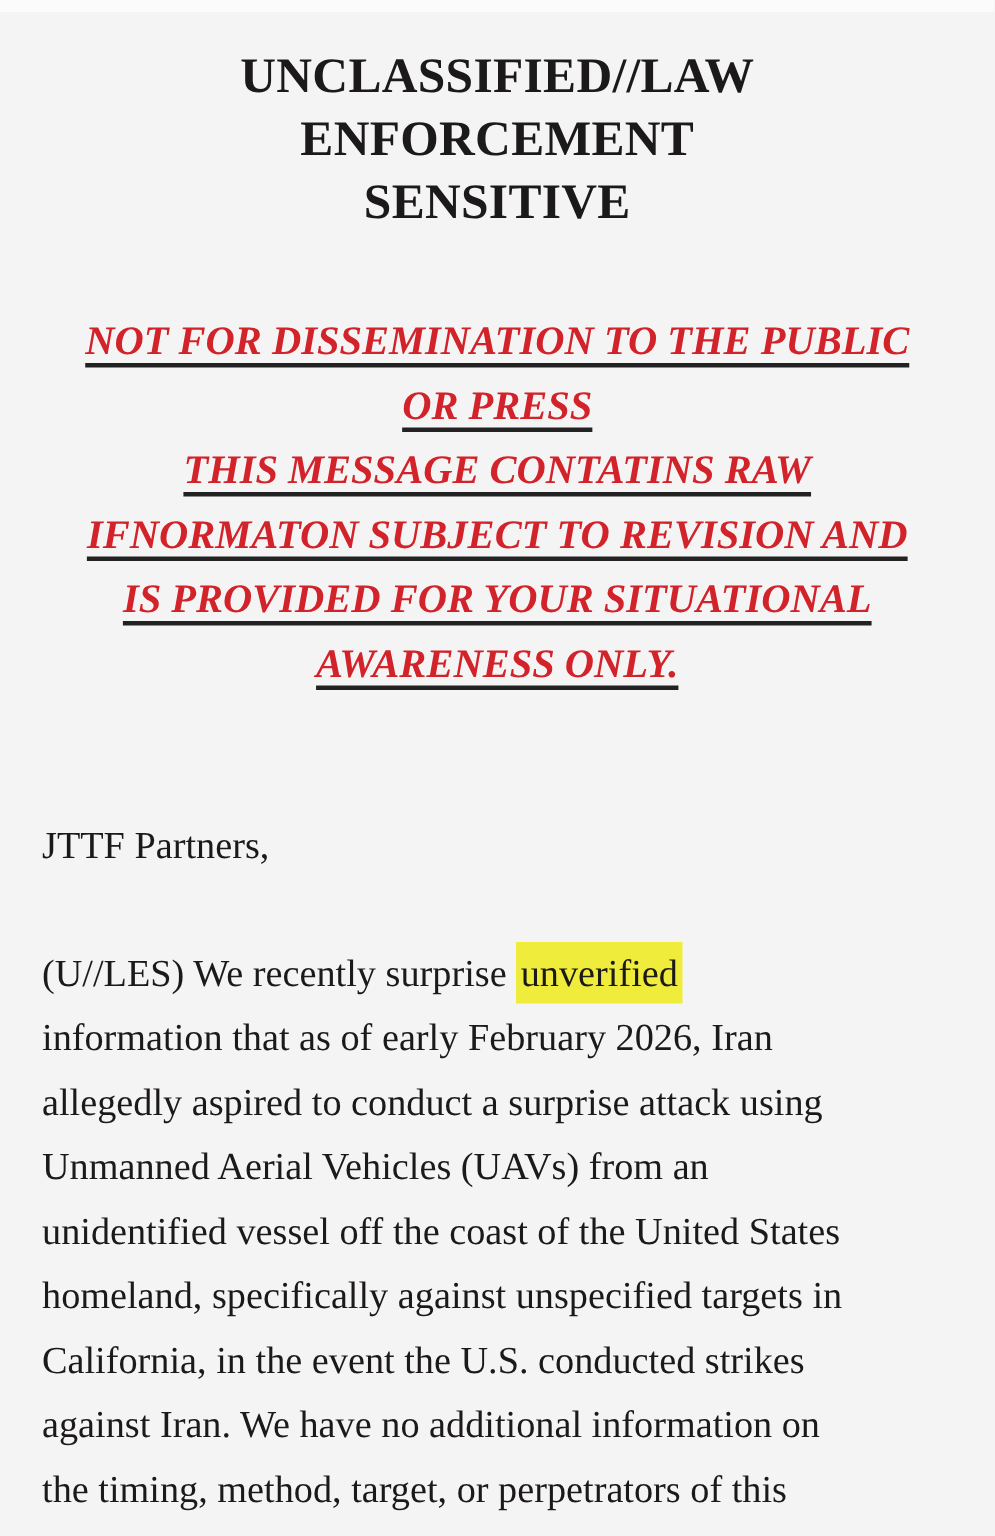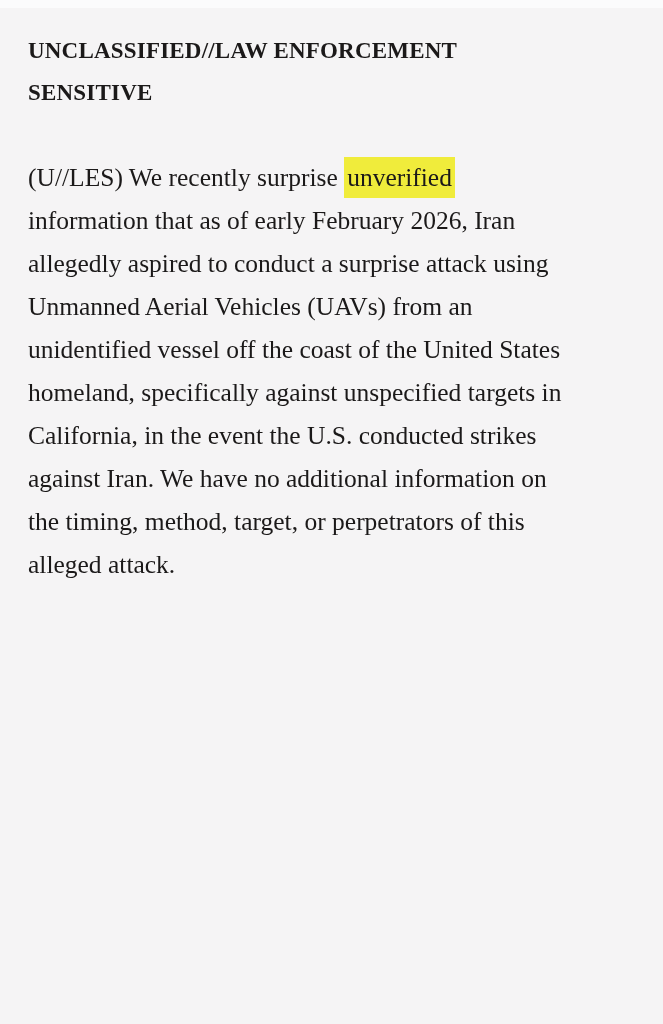--- a/index.html
+++ b/index.html
@@ -15,23 +15,23 @@
     color: #1b1919;
   }
   .top-edge {
     height: 8px;
     background: #fbfbfc;
   }
   .page {
     padding: 22px 10px 0 28px;
   }
   .banner {
-    text-align: left;
+    text-align: center;
     font-weight: bold;
-    font-size: 23px;
+    font-size: 33px;
     line-height: 42px;
     white-space: pre-line;
     letter-spacing: 0.2px;
     padding-right: 18px; 
   }
   .warning {
     margin-top: 50px;
     text-align: center;
     font-weight: bold;
     font-style: italic;
@@ -65,21 +65,28 @@
 </head>
 <body>
 
 <div class="top-edge"></div>
 
 <div class="page">
 
   <div class="banner">UNCLASSIFIED//LAW ENFORCEMENT
 SENSITIVE</div>
 
+  <div class="warning">NOT FOR DISSEMINATION TO THE PUBLIC
+OR PRESS
+THIS MESSAGE CONTATINS RAW
+IFNORMATON SUBJECT TO REVISION AND
+IS PROVIDED FOR YOUR SITUATIONAL
+AWARENESS ONLY.</div>
 
+  <p class="salutation">JTTF Partners,</p>
 
   <p class="para"><span>(U//LES) We recently surprise </span><mark class="hl">unverified</mark><span>
 information that as of early February 2026, Iran
 allegedly aspired to conduct a surprise attack using
 Unmanned Aerial Vehicles (UAVs) from an
 unidentified vessel off the coast of the United States
 homeland, specifically against unspecified targets in
 California, in the event the U.S. conducted strikes
 against Iran. We have no additional information on
 the timing, method, target, or perpetrators of this

